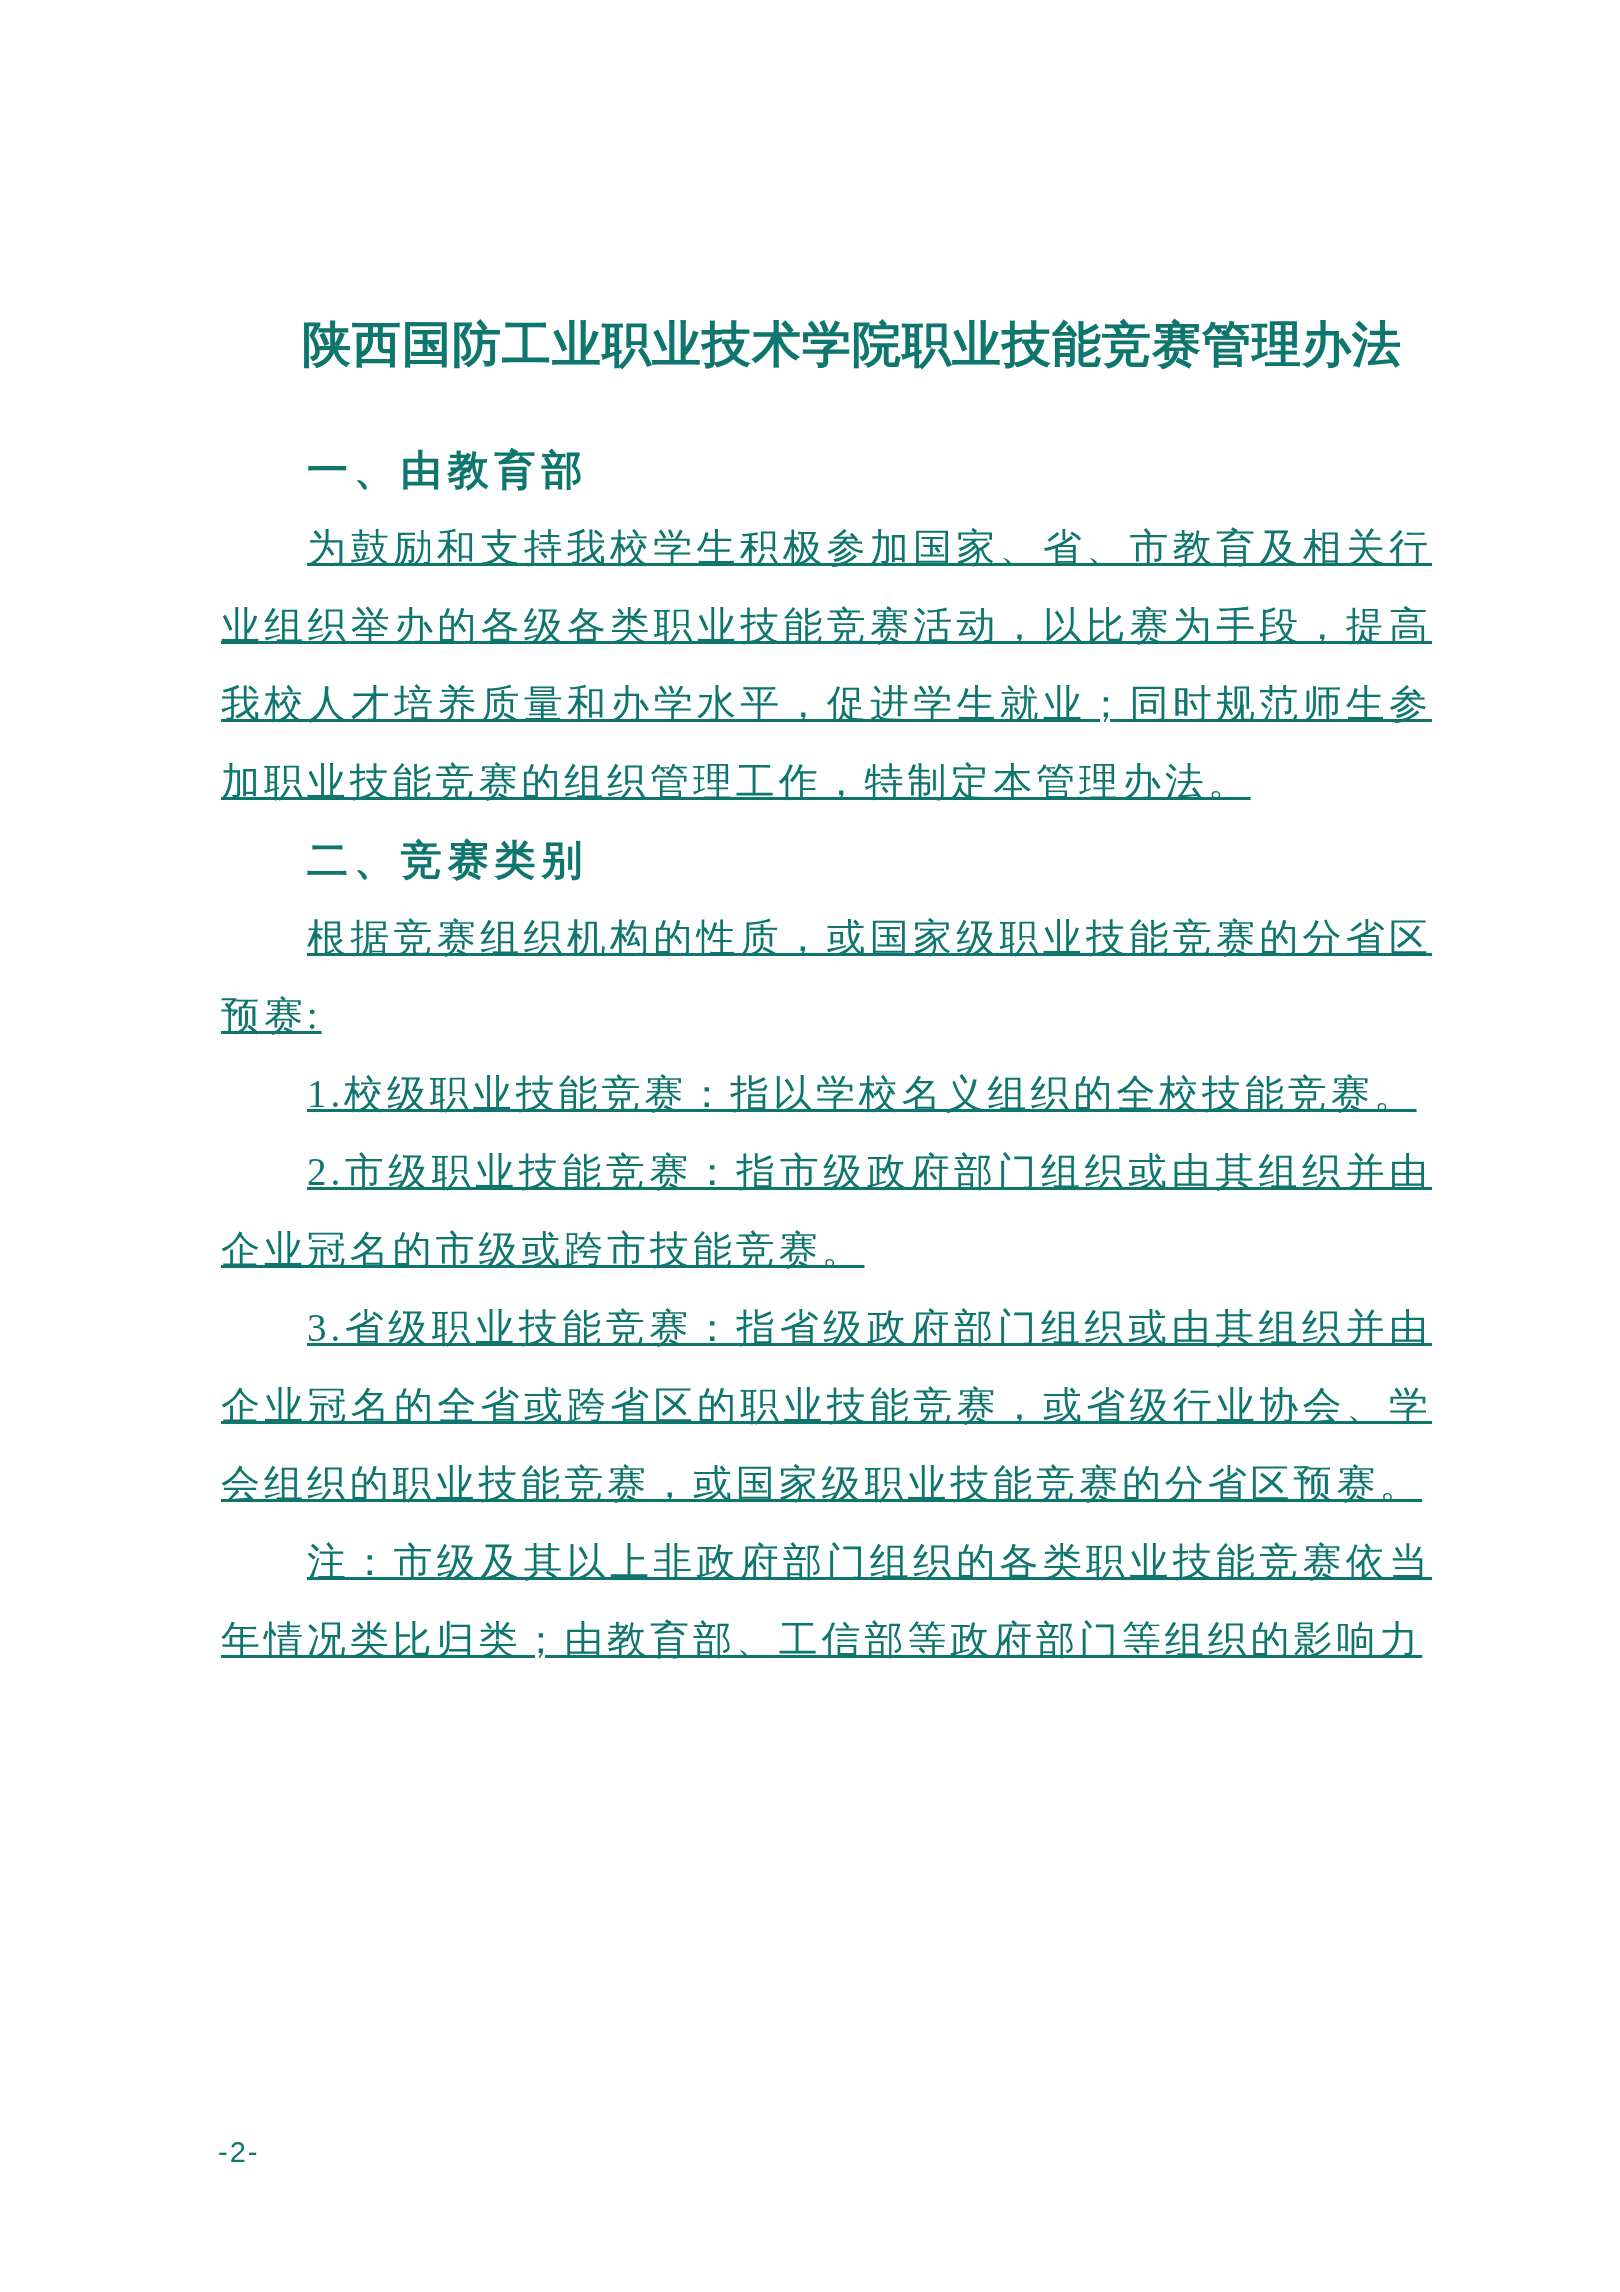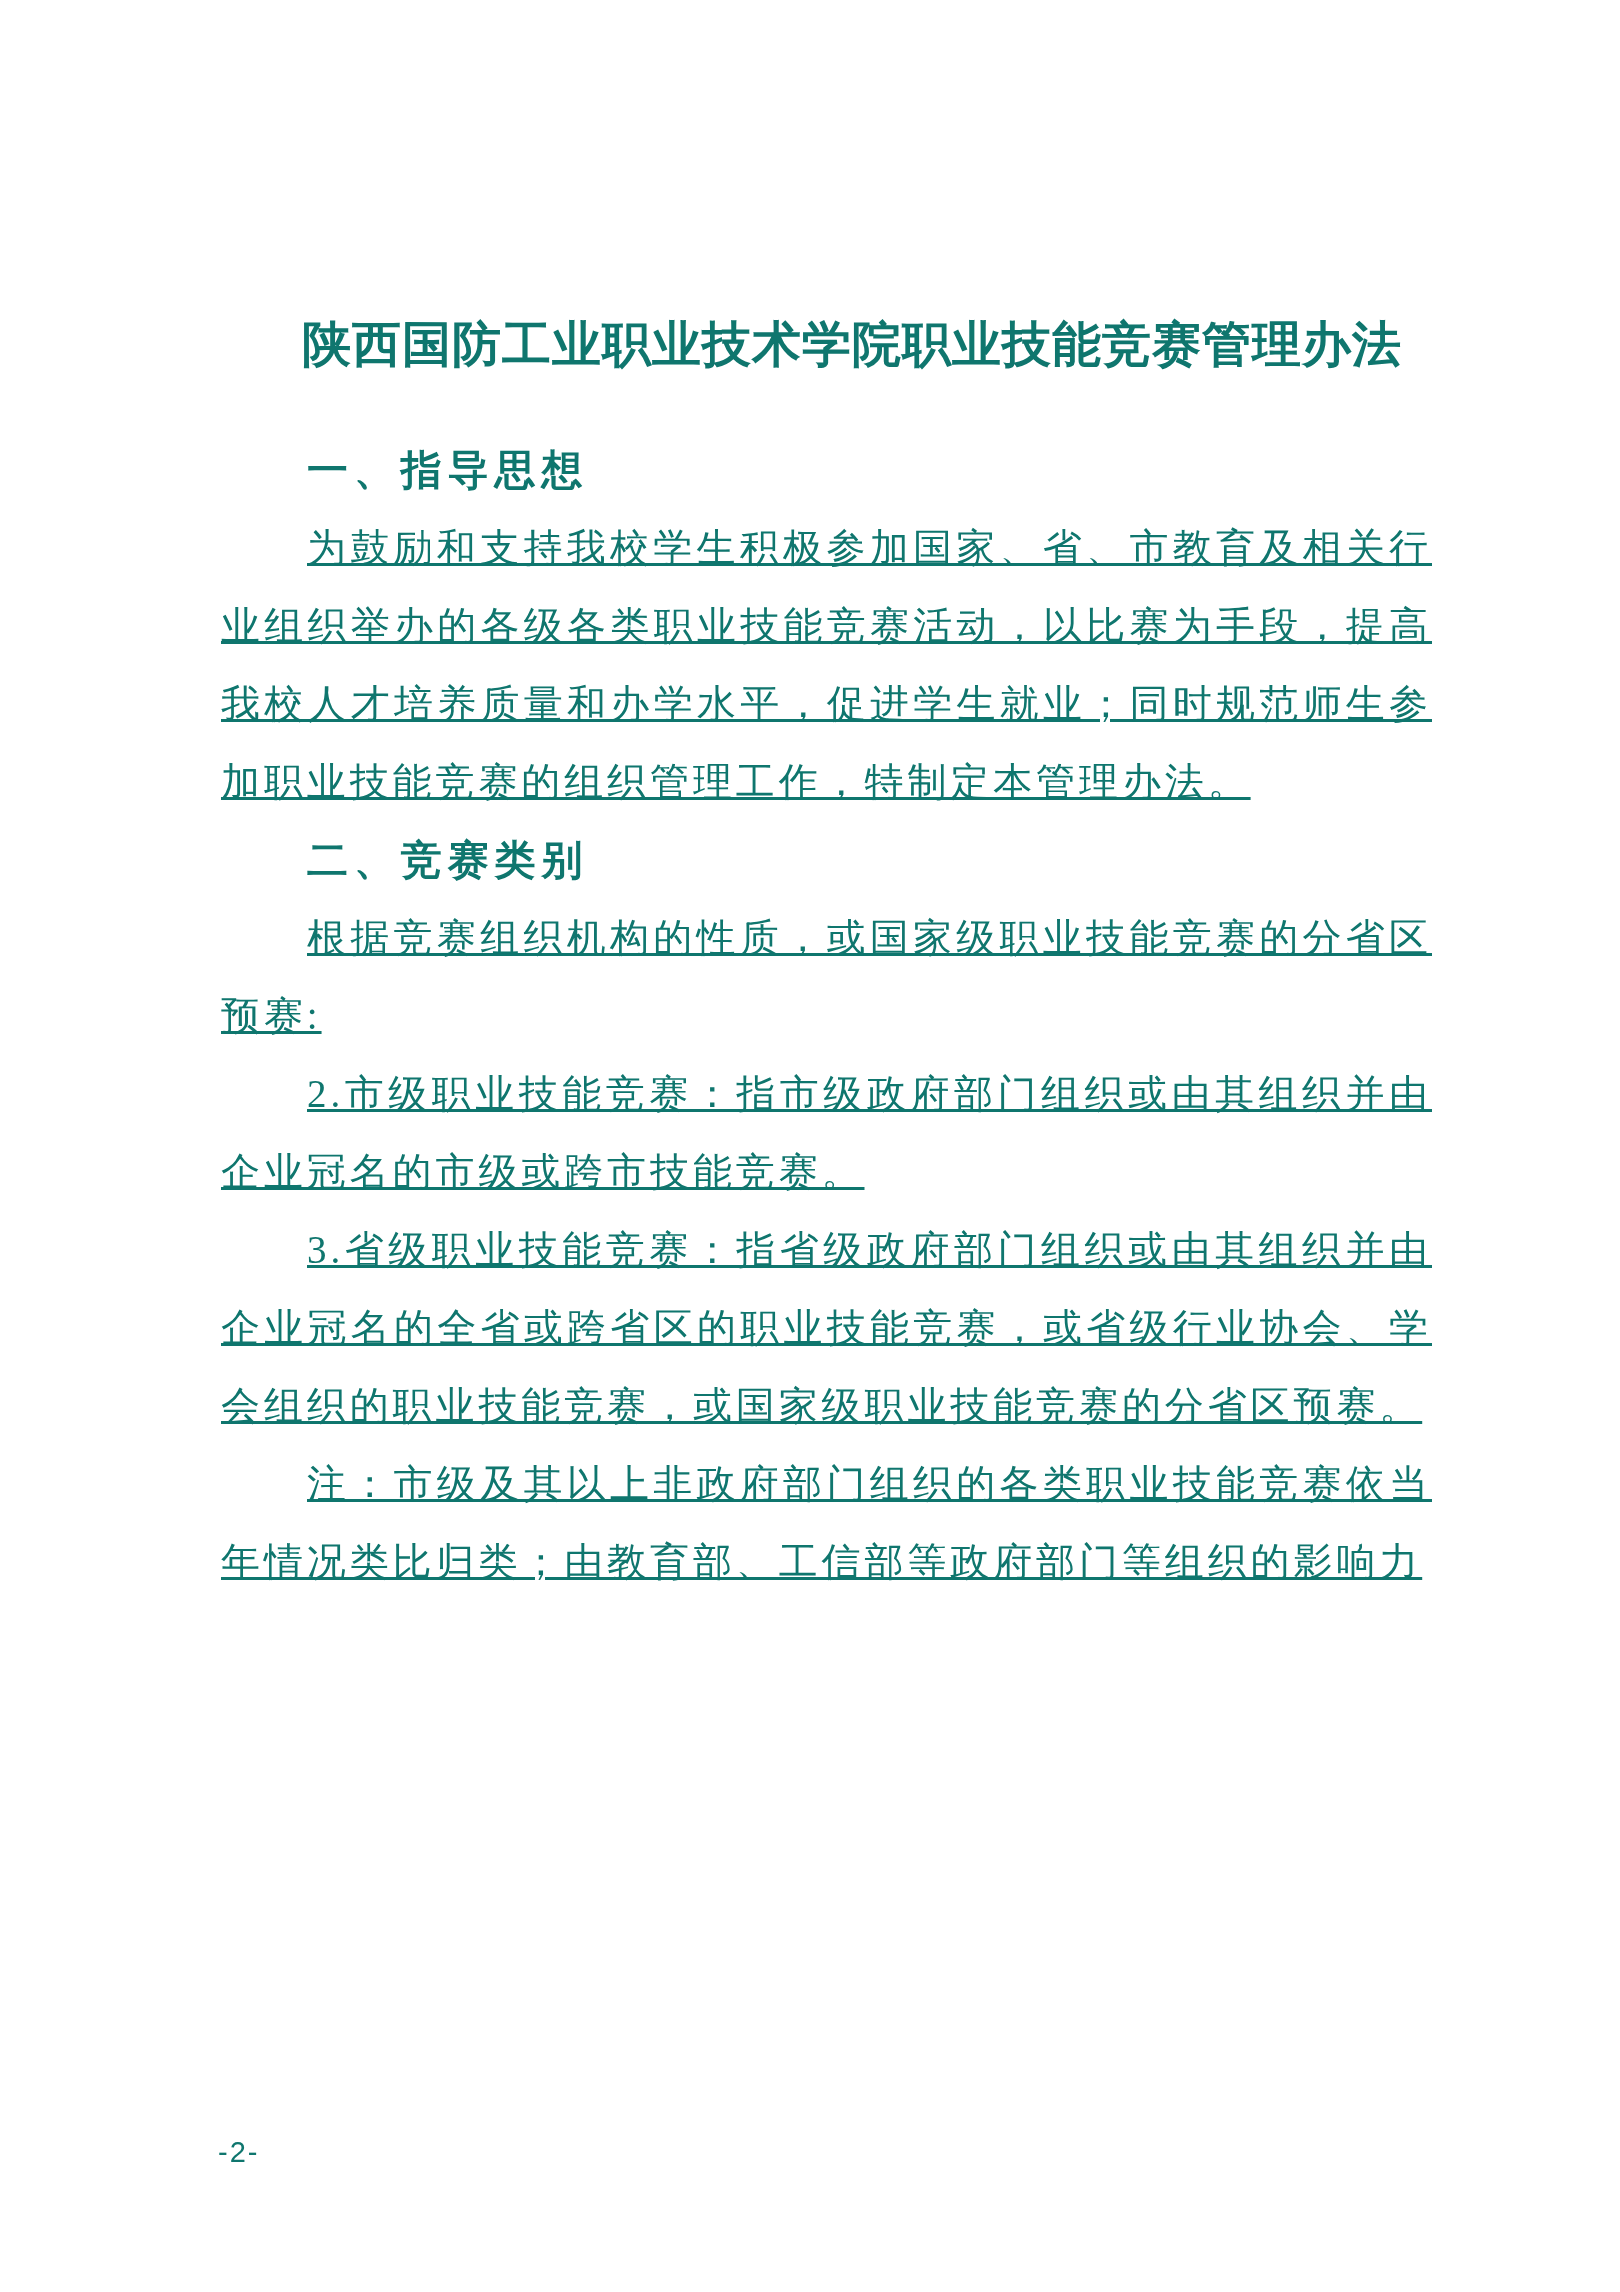--- a/index.html
+++ b/index.html
@@ -68,28 +68,29 @@
   }
 </style>
 </head>
 <body>
 
 <div class="page">
   <div class="content">
 
     <h1 class="doc-title">陕西国防工业职业技术学院职业技能竞赛管理办法</h1>
 
-    <h2 class="section-heading first">一、指导思想</h2>
+    <h2 class="section-heading first">一、由教育部</h2>
 
     <p class="body-par">为鼓励和支持我校学生积极参加国家、省、市教育及相关行业组织举办的各级各类职业技能竞赛活动，以比赛为手段，提高我校人才培养质量和办学水平，促进学生就业；同时规范师生参加职业技能竞赛的组织管理工作，特制定本管理办法。</p>
 
     <h2 class="section-heading">二、竞赛类别</h2>
 
     <p class="body-par">根据竞赛组织机构的性质，或国家级职业技能竞赛的分省区预赛:</p>
 
+    <p class="body-par">1.校级职业技能竞赛：指以学校名义组织的全校技能竞赛。</p>
 
     <p class="body-par">2.市级职业技能竞赛：指市级政府部门组织或由其组织并由企业冠名的市级或跨市技能竞赛。</p>
 
     <p class="body-par">3.省级职业技能竞赛：指省级政府部门组织或由其组织并由企业冠名的全省或跨省区的职业技能竞赛，或省级行业协会、学会组织的职业技能竞赛，或国家级职业技能竞赛的分省区预赛。</p>
 
 
     <p class="body-par">注：市级及其以上非政府部门组织的各类职业技能竞赛依当年情况类比归类；由教育部、工信部等政府部门等组织的影响力</p>
 
   </div>
 

